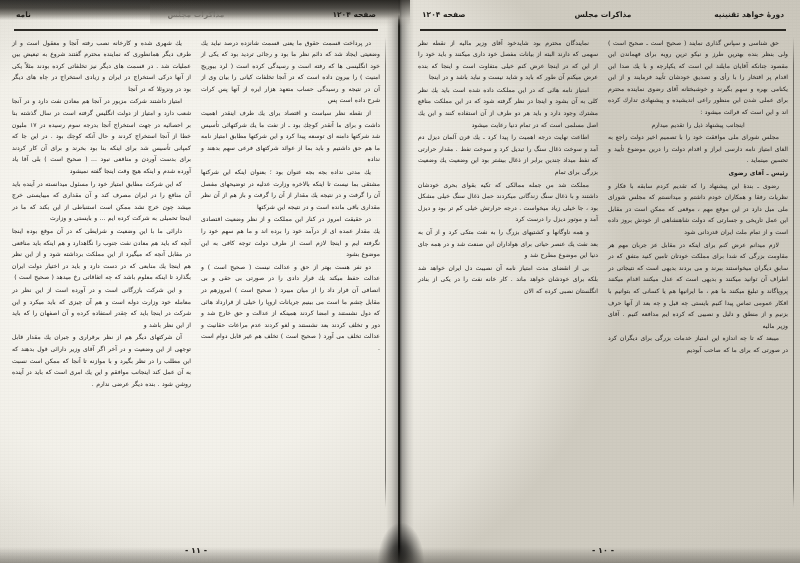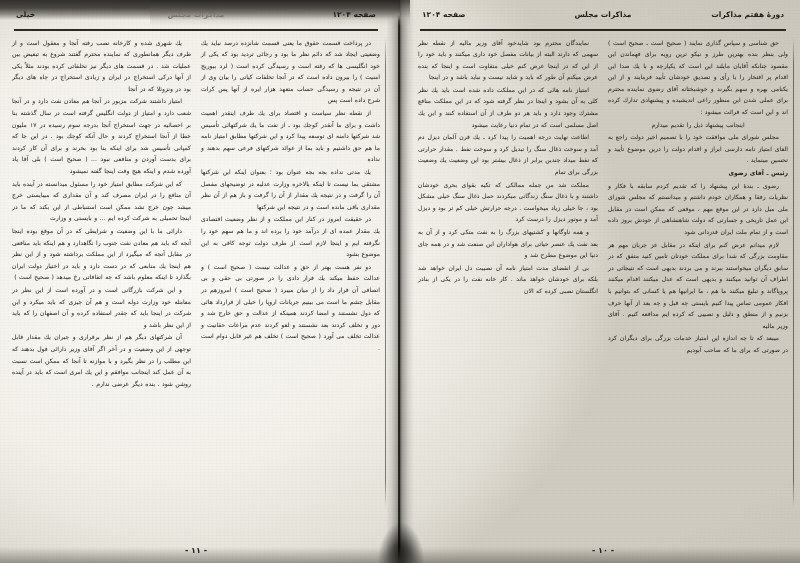--- a/index.html
+++ b/index.html
@@ -148,21 +148,21 @@
 </head>
 <body>
 
 <div class="spread">
   <div class="paper-bg"></div>
 
   <div class="page page-left">
     <div class="running-head">
       <span class="rh-side">صفحه ۱۲۰۴</span>
       <span class="rh-center">مذاکرات مجلس</span>
-      <span class="rh-side">خیلی</span>
+      <span class="rh-side">نامه</span>
     </div>
     <div class="head-rule"></div>
 
     <div class="cols">
 
       <div class="col">
         <div class="col-divider"></div>
         <p class="para indent">در پرداخت قسمت حقوق ما یعنی قسمت شانزده درصد نباید یك وضعیتی ایجاد شد كه دائم نظر ما بود و رجائی تردید بود كه یكی از خود انگلیسی ها كه رفته است و رسیدگی كرده است ( لرد بیوریج امنیت ) را بیرون داده است كه در آنجا تخلفات كیانی را بیان وی از آن در نتیجه و رسیدگی حساب متعهد هزار ایره از آنها پس كرات شرح داده است پس</p>
         <p class="para indent">از نقطه نظر سیاست و اقتصاد برای یك طرف اینقدر اهمیت داشت و برای ما آنقدر كوچك بود ـ از نفت ما یك شركتهائی تأسیس شد شركتها دامنه ای توسعه پیدا كرد و این شركتها مطابق امتیاز نامه ما هم حق داشتیم و باید بما از عوائد شركتهای فرعی سهم بدهند و نداده</p>
         <p class="para indent">یك مدتی نداده بجه بجه عنوان بود ؛ بعنوان اینكه این شركتها مشتقی بما نیست تا اینكه بالاخره وزارت عدلیه در توضیحهای مفصل آن را گرفت و در نتیجه یك مقدار از آن را گرفت و باز هم از آن نظر مقداری باقی مانده است و در نتیجه این شركتها</p>
@@ -178,21 +178,21 @@
         <p class="para indent">و این شركت بازرگانی است و در آورده است از این نظر در معامله خود وزارت دوله است و هم آن چیزی كه باید میكرد و این شركت در اینجا باید كه چقدر استفاده كرده و آن اصفهان را كه باید از این نظر باشد و</p>
         <p class="para indent">آن شركتهای دیگر هم از نظر برقراری و جبران یك مقدار قابل توجهی از این وضعیت و در آخر اگر آقای وزیر دارائی قول بدهند كه این مطلب را در نظر بگیرد و با موازنه تا آنجا كه ممكن است نسبت به آن عمل كند اینجانب موافقم و این یك امری است كه باید در آینده روشن شود . بنده دیگر عرضی ندارم .</p>
       </div>
     </div>
 
     <div class="folio">- ۱۱ -</div>
   </div>
 
   <div class="page page-right">
     <div class="running-head">
-      <span class="rh-side">دورهٔ هفتم مذاکرات</span>
+      <span class="rh-side">دورهٔ خواهد تقنینیه</span>
       <span class="rh-center">مذاکرات مجلس</span>
       <span class="rh-side">صفحه ۱۲۰۴</span>
     </div>
     <div class="head-rule"></div>
 
     <div class="cols">
       <div class="col">
         <div class="col-divider"></div>
         <p class="para indent">حق شناسی و سپاس گذاری نمایند ( صحیح است ـ صحیح است ) ولی بنظر بنده بهترین طرز و نیكو ترین رویه برای فهماندن این مقصود چنانكه آقایان مایلند این است كه یكپارچه و با یك صدا این اقدام پر افتخار را با رأی و تصدیق خودشان تأیید فرمایند و از این یكنامی بهره و سهم بگیرند و خوشبختانه آقای رضوی نماینده محترم برای عملی شدن این منظور راعی اندیشیده و پیشنهادی تدارك كرده اند و این است كه قرائت میشود :</p>
         <p class="para center">اینجانب پیشنهاد ذیل را تقدیم میدارم</p>

